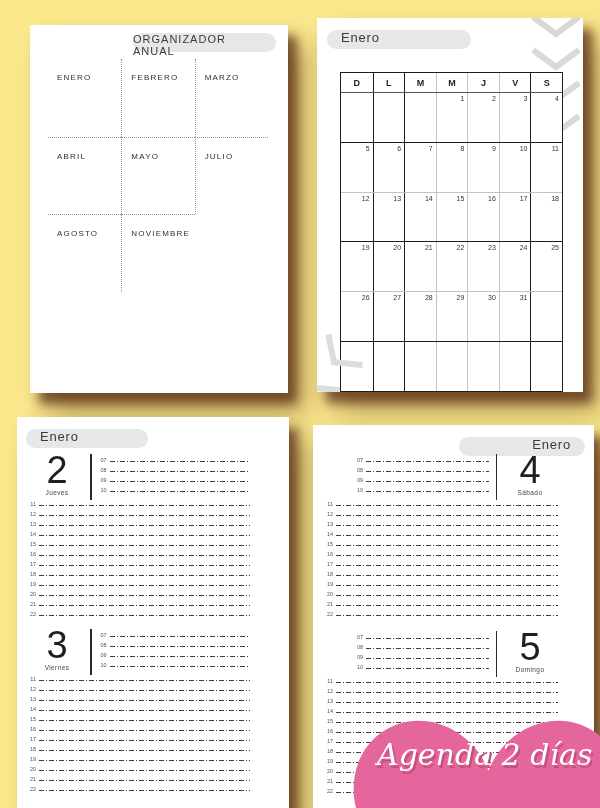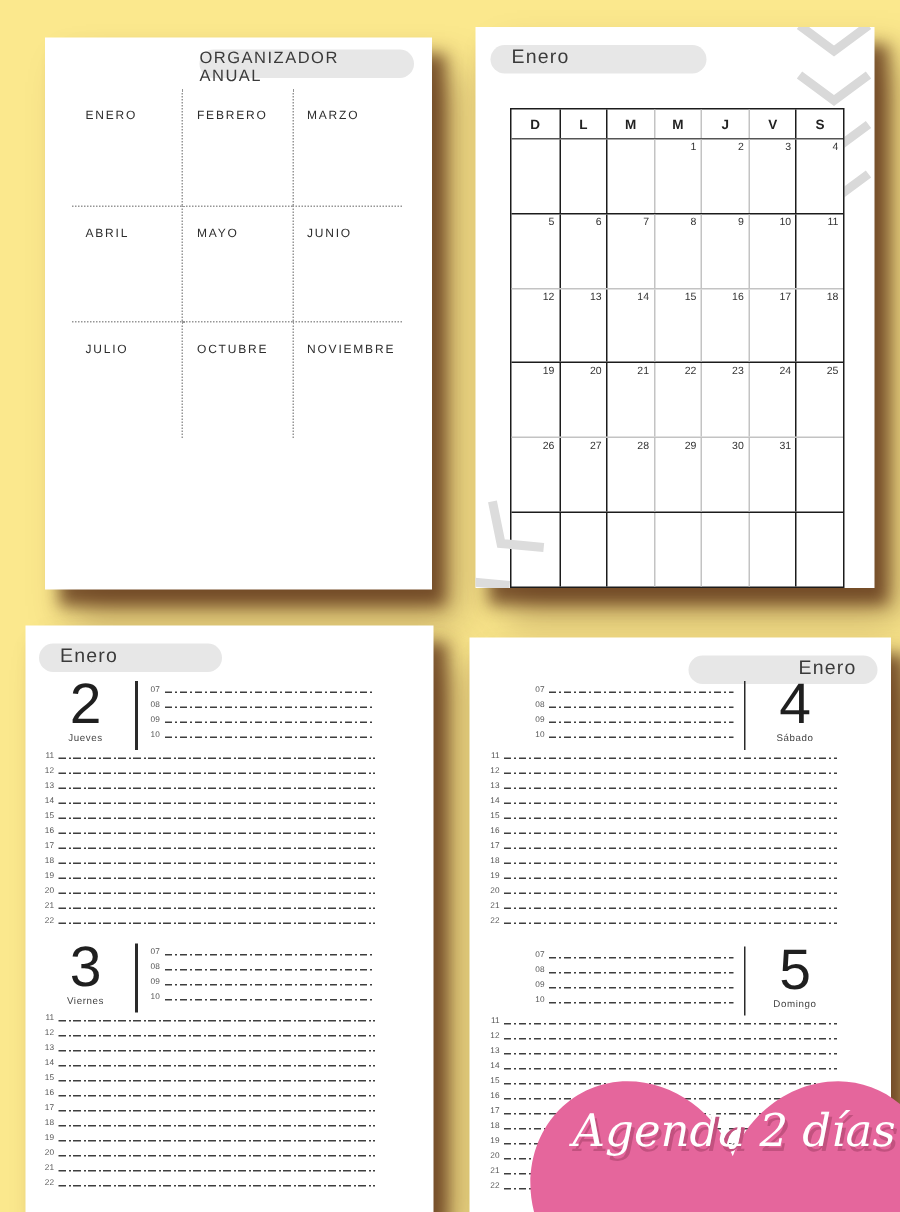--- a/index.html
+++ b/index.html
@@ -72,41 +72,40 @@
   .hrow{height:10px;display:flex;align-items:flex-end;gap:3px;}
   .hlab{font-size:5.5px;line-height:7px;color:#555;min-width:8px;text-align:right;transform:translateY(1px);}
   .hline{
     flex:1;align-self:flex-end;height:1px;margin-bottom:1px;
     background-image:repeating-linear-gradient(90deg,#3e3e3e 0 5px,transparent 5px 7px,#3e3e3e 7px 8.2px,transparent 8.2px 10px);
   }
 
   
   #heart-wrap{position:absolute;left:346px;top:709px;width:285px;height:265px;}
   #badge-text{
-    position:absolute;left:377px;top:737px;width:220px;text-align:right;
+    position:absolute;left:377px;top:737px;width:220px;text-align:left;
     font-family:"DejaVu Serif","Liberation Serif",serif;font-style:italic;
     font-size:30px;color:#ffffff;text-shadow:2px 3px 0 #c2517f;
   }
 </style>
 </head>
 <body>
 
 <div class="page" id="page-annual">
   <div class="pill" id="annual-pill">
     <span>ORGANIZADOR ANUAL</span>
   </div>
   <div id="annual-grid">
       <div class="acell"><span class="mlabel">ENERO</span></div>
       <div class="acell"><span class="mlabel">FEBRERO</span></div>
       <div class="acell"><span class="mlabel">MARZO</span></div>
       <div class="acell"><span class="mlabel">ABRIL</span></div>
       <div class="acell"><span class="mlabel">MAYO</span></div>
-      <div class="acell"><span class="mlabel">JUNIO</span></div>
       <div class="acell"><span class="mlabel">JULIO</span></div>
-      <div class="acell"><span class="mlabel">OCTUBRE</span></div>
+      <div class="acell"><span class="mlabel">AGOSTO</span></div>
       <div class="acell"><span class="mlabel">NOVIEMBRE</span></div>
     </div>
 </div>
 
 <div class="page" id="page-month">
   <div class="pill" id="month-pill">
     <span>Enero</span>
   </div>
   <div class="chevrons-tr">
     <svg width="54" height="24" viewBox="0 0 54 24">

